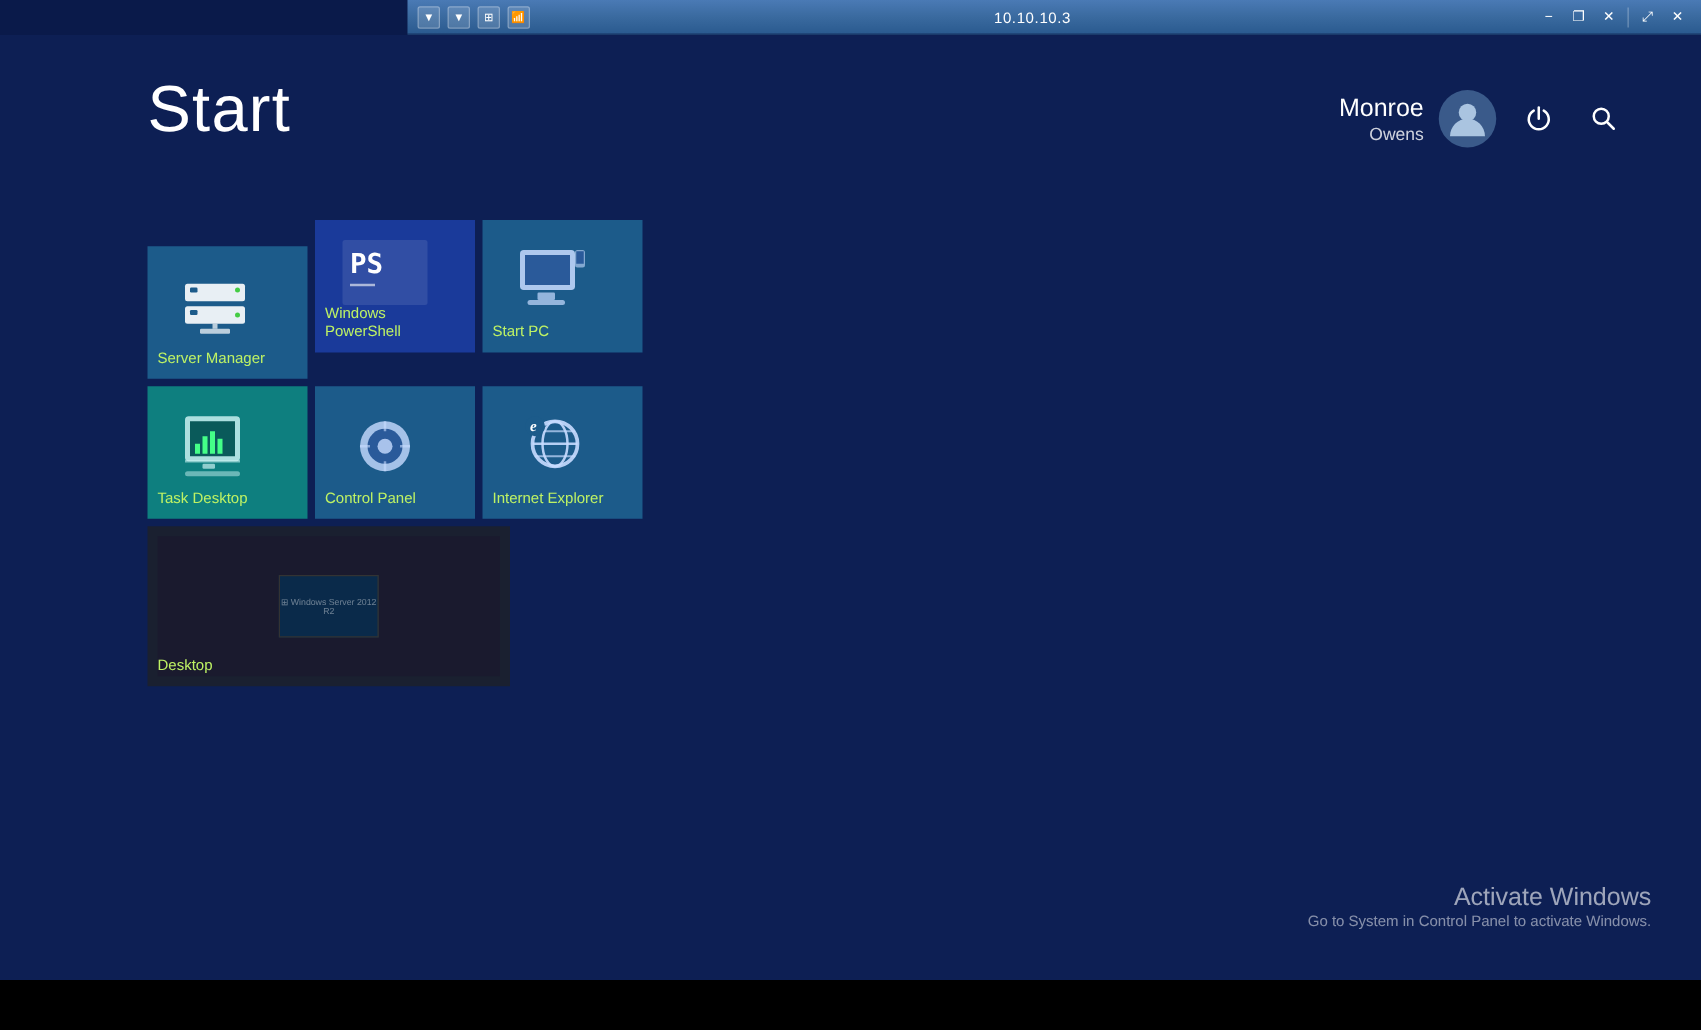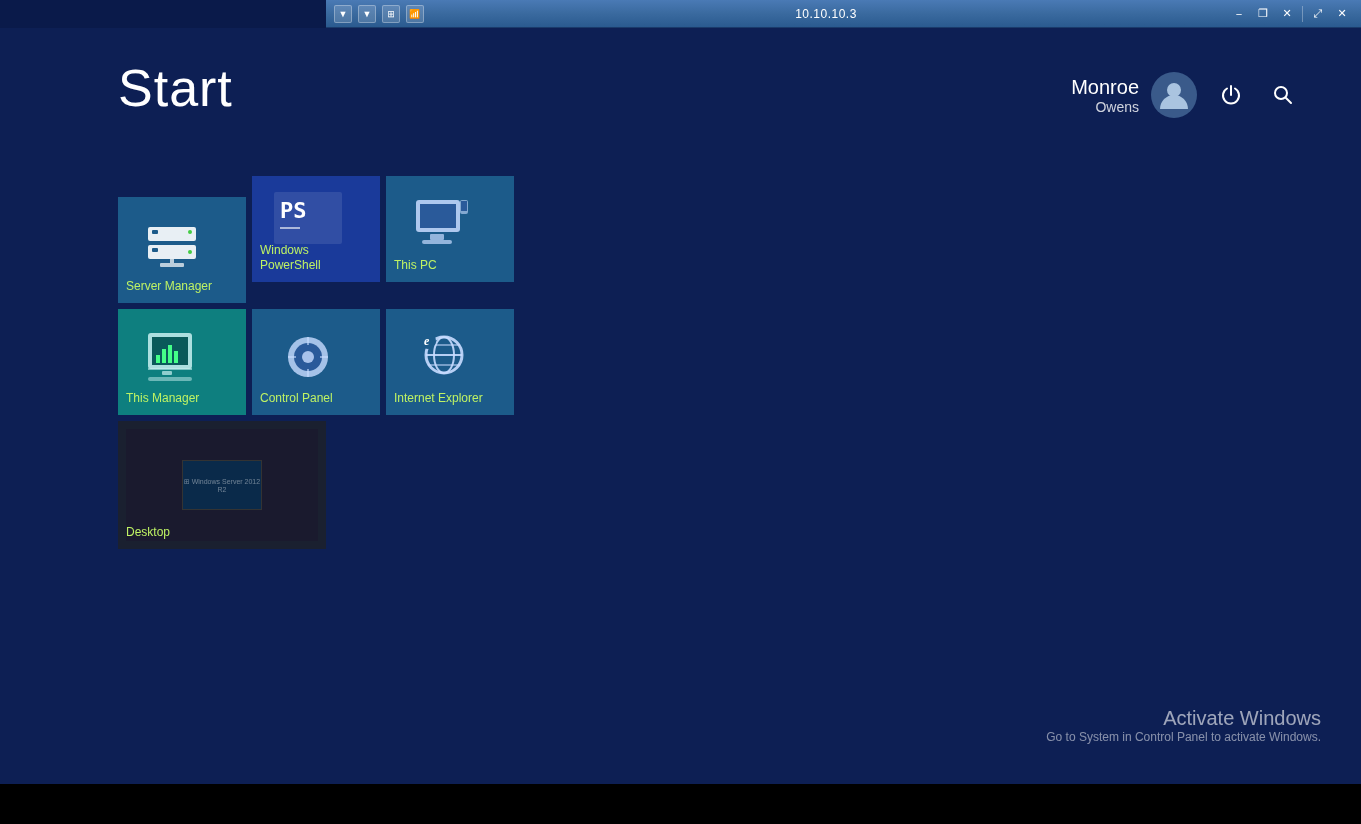--- a/index.html
+++ b/index.html
@@ -166,21 +166,21 @@
       flex-direction: column;
       align-items: flex-start;
       justify-content: flex-end;
       padding: 8px;
       cursor: pointer;
       position: relative;
       overflow: hidden;
     }
 
     .tile-wide {
-      width: 208px;
+      width: 290px;
       height: 128px;
       grid-column: span 2;
     }
 
     .tile-teal {
       background: #0e7f7f;
     }
 
     .tile-dark {
       background: #1a2030;
@@ -368,38 +368,38 @@
       <div class="icon-thispc">
         <svg width="68" height="68" viewBox="0 0 68 68" fill="none">
           <rect x="8" y="8" width="44" height="32" rx="3" fill="rgba(200,220,255,0.85)"></rect>
           <rect x="12" y="12" width="36" height="24" fill="#2a5a9a"></rect>
           <rect x="22" y="42" width="14" height="6" rx="1" fill="rgba(200,220,255,0.7)"></rect>
           <rect x="14" y="48" width="30" height="4" rx="2" fill="rgba(200,220,255,0.7)"></rect>
           <rect x="52" y="8" width="8" height="14" rx="2" fill="rgba(200,220,255,0.6)"></rect>
           <rect x="53" y="9" width="6" height="10" fill="#2a5a9a"></rect>
         </svg>
       </div>
-      <div class="tile-label">This PC</div>
+      <div class="tile-label">Start PC</div>
     </div>
 
     <div class="tile tile-teal">
       <div class="icon-taskmanager">
         <svg width="68" height="68" viewBox="0 0 68 68" fill="none">
           <rect x="8" y="8" width="44" height="36" rx="3" fill="rgba(200,240,240,0.85)"></rect>
           <rect x="12" y="12" width="36" height="28" fill="#0a5a5a"></rect>
           <rect x="16" y="30" width="4" height="8" fill="#44ff88"></rect>
           <rect x="22" y="24" width="4" height="14" fill="#44ff88"></rect>
           <rect x="28" y="20" width="4" height="18" fill="#44ff88"></rect>
           <rect x="34" y="26" width="4" height="12" fill="#44ff88"></rect>
           <line x1="8" y1="44" x2="52" y2="44" stroke="rgba(200,240,240,0.6)" stroke-width="2"></line>
           <rect x="22" y="46" width="10" height="4" rx="1" fill="rgba(200,240,240,0.7)"></rect>
           <rect x="8" y="52" width="44" height="4" rx="2" fill="rgba(200,240,240,0.5)"></rect>
         </svg>
       </div>
-      <div class="tile-label">This Manager</div>
+      <div class="tile-label">Task Desktop</div>
     </div>
 
     <div class="tile" style="background:#1c5b8a;">
       <div class="icon-controlpanel">
         <svg width="68" height="68" viewBox="0 0 68 68" fill="none">
           <circle cx="34" cy="30" r="20" fill="rgba(200,220,255,0.8)"></circle>
           <circle cx="34" cy="30" r="14" fill="#2a5a9a"></circle>
           <circle cx="34" cy="30" r="6" fill="rgba(200,220,255,0.8)"></circle>
           <rect x="33" y="10" width="2" height="8" fill="rgba(200,220,255,0.6)"></rect>
           <rect x="33" y="42" width="2" height="8" fill="rgba(200,220,255,0.6)"></rect>

